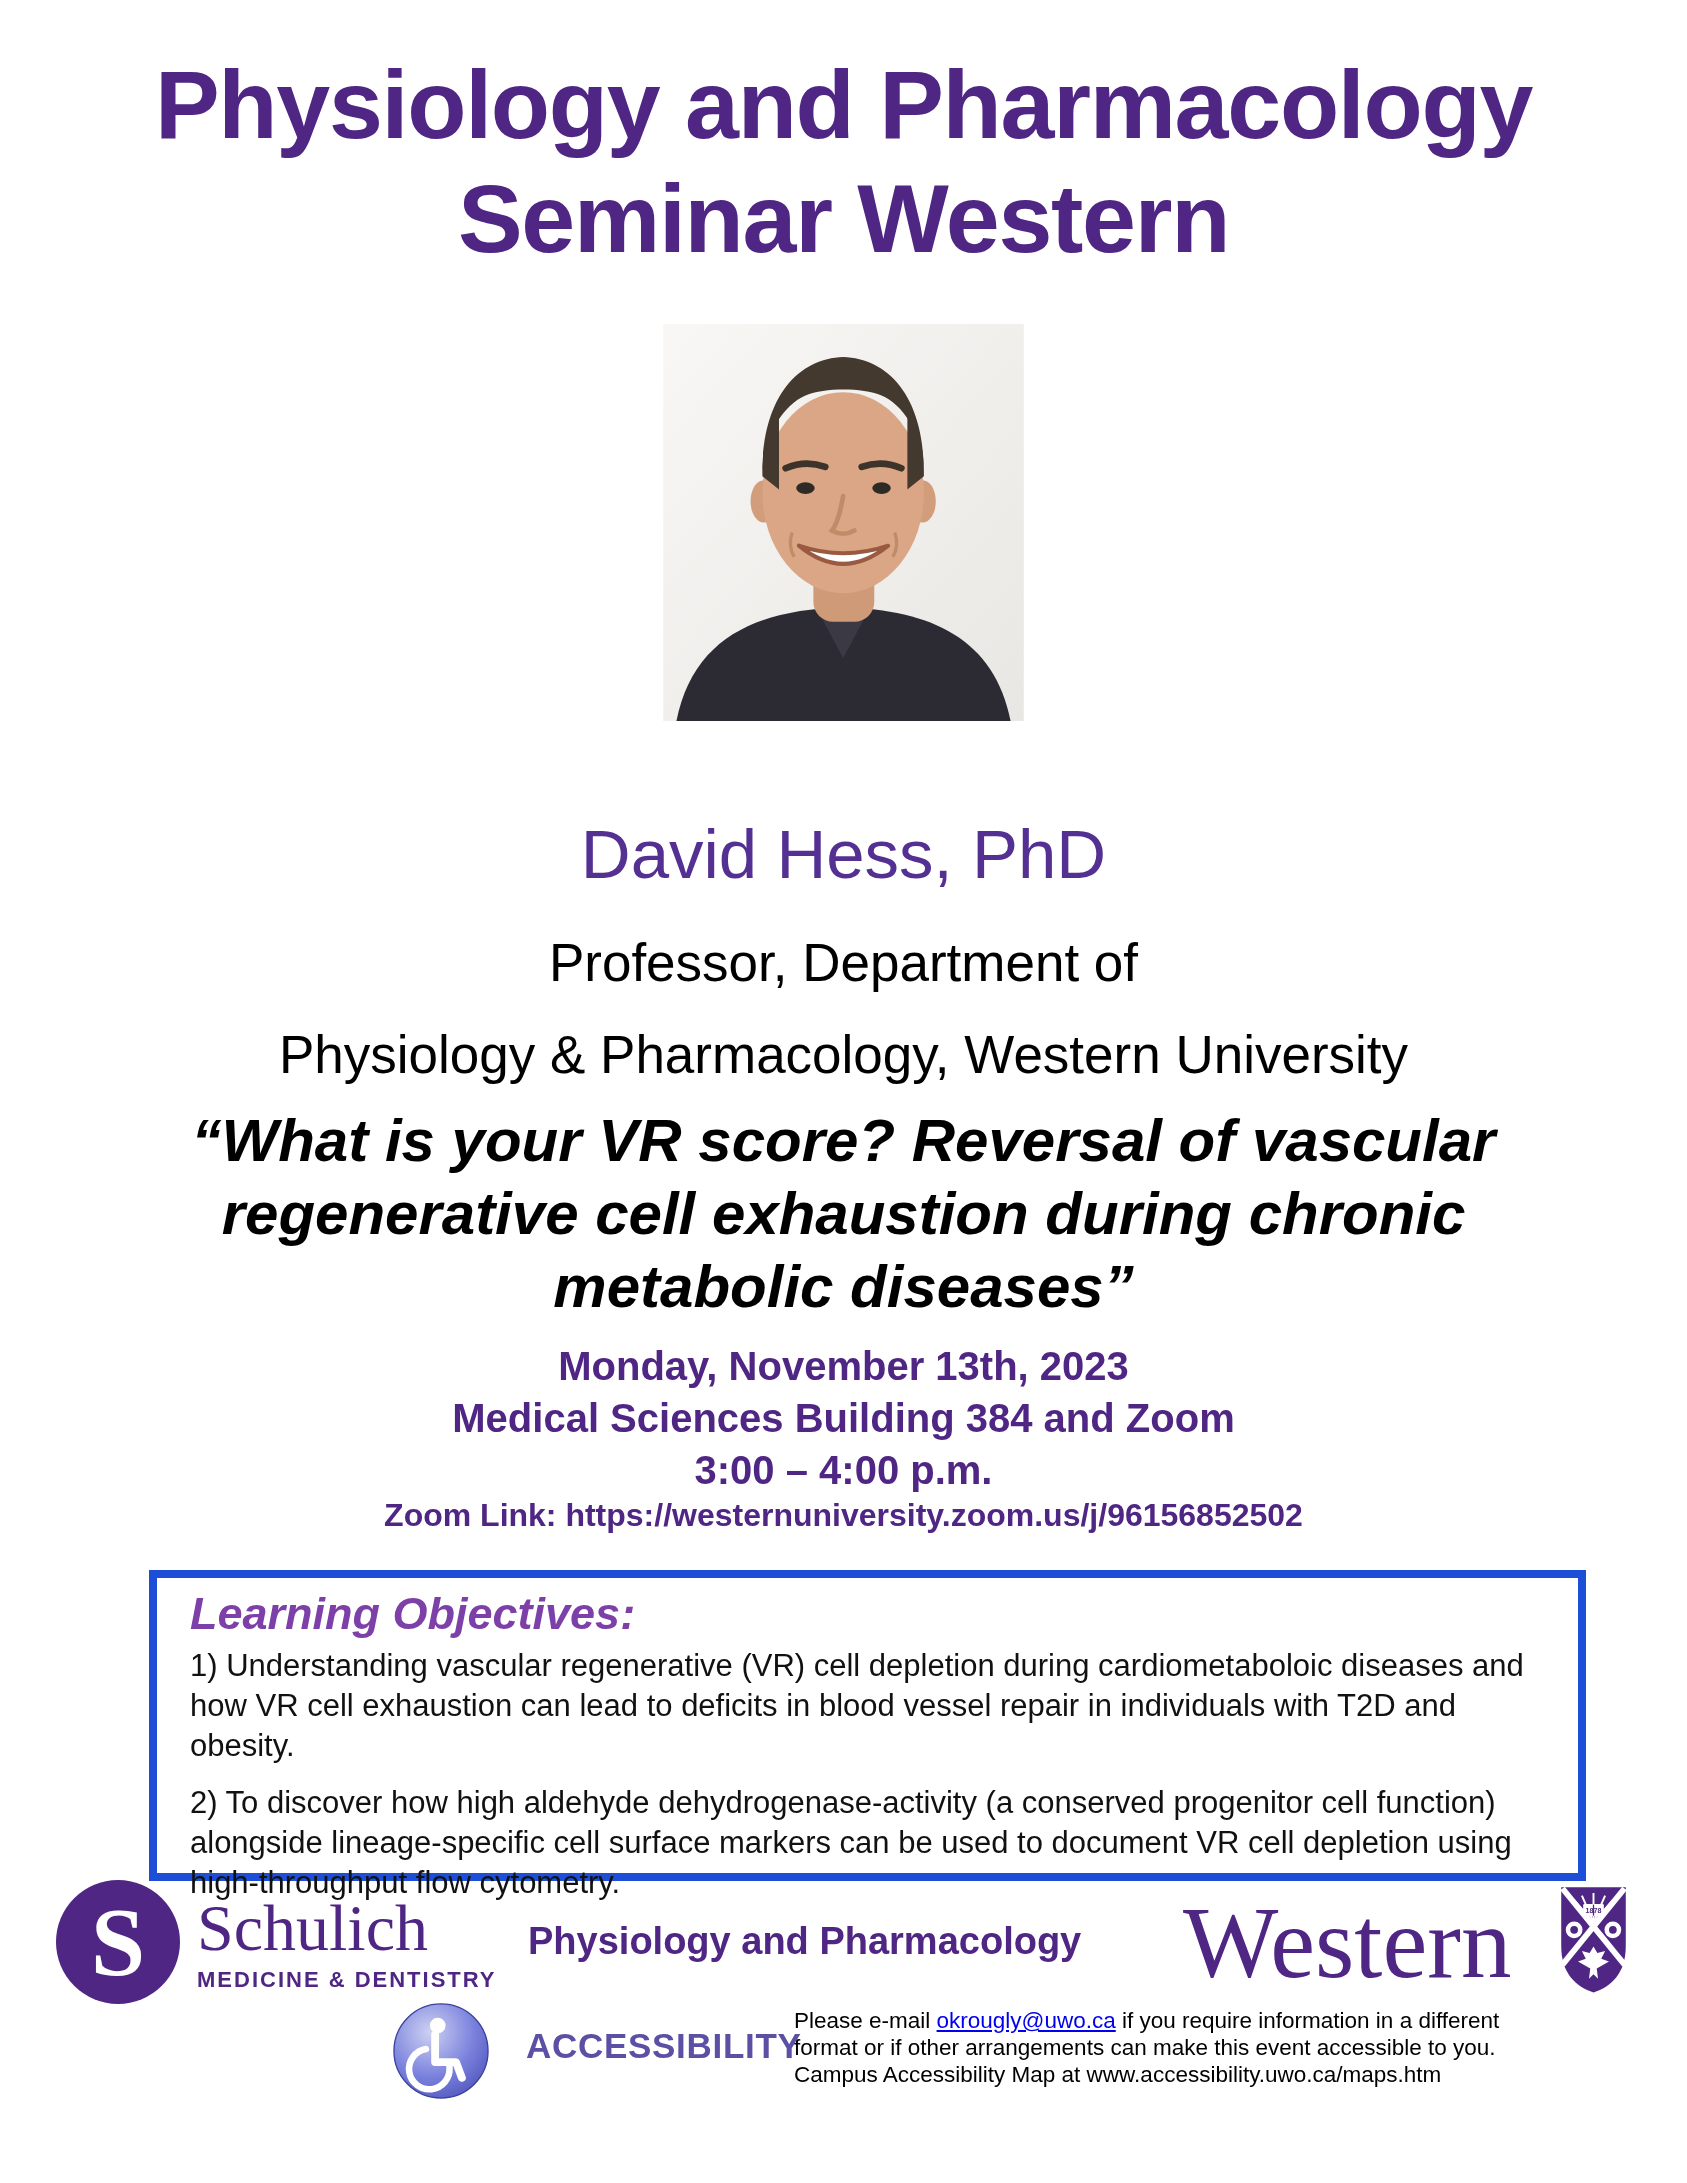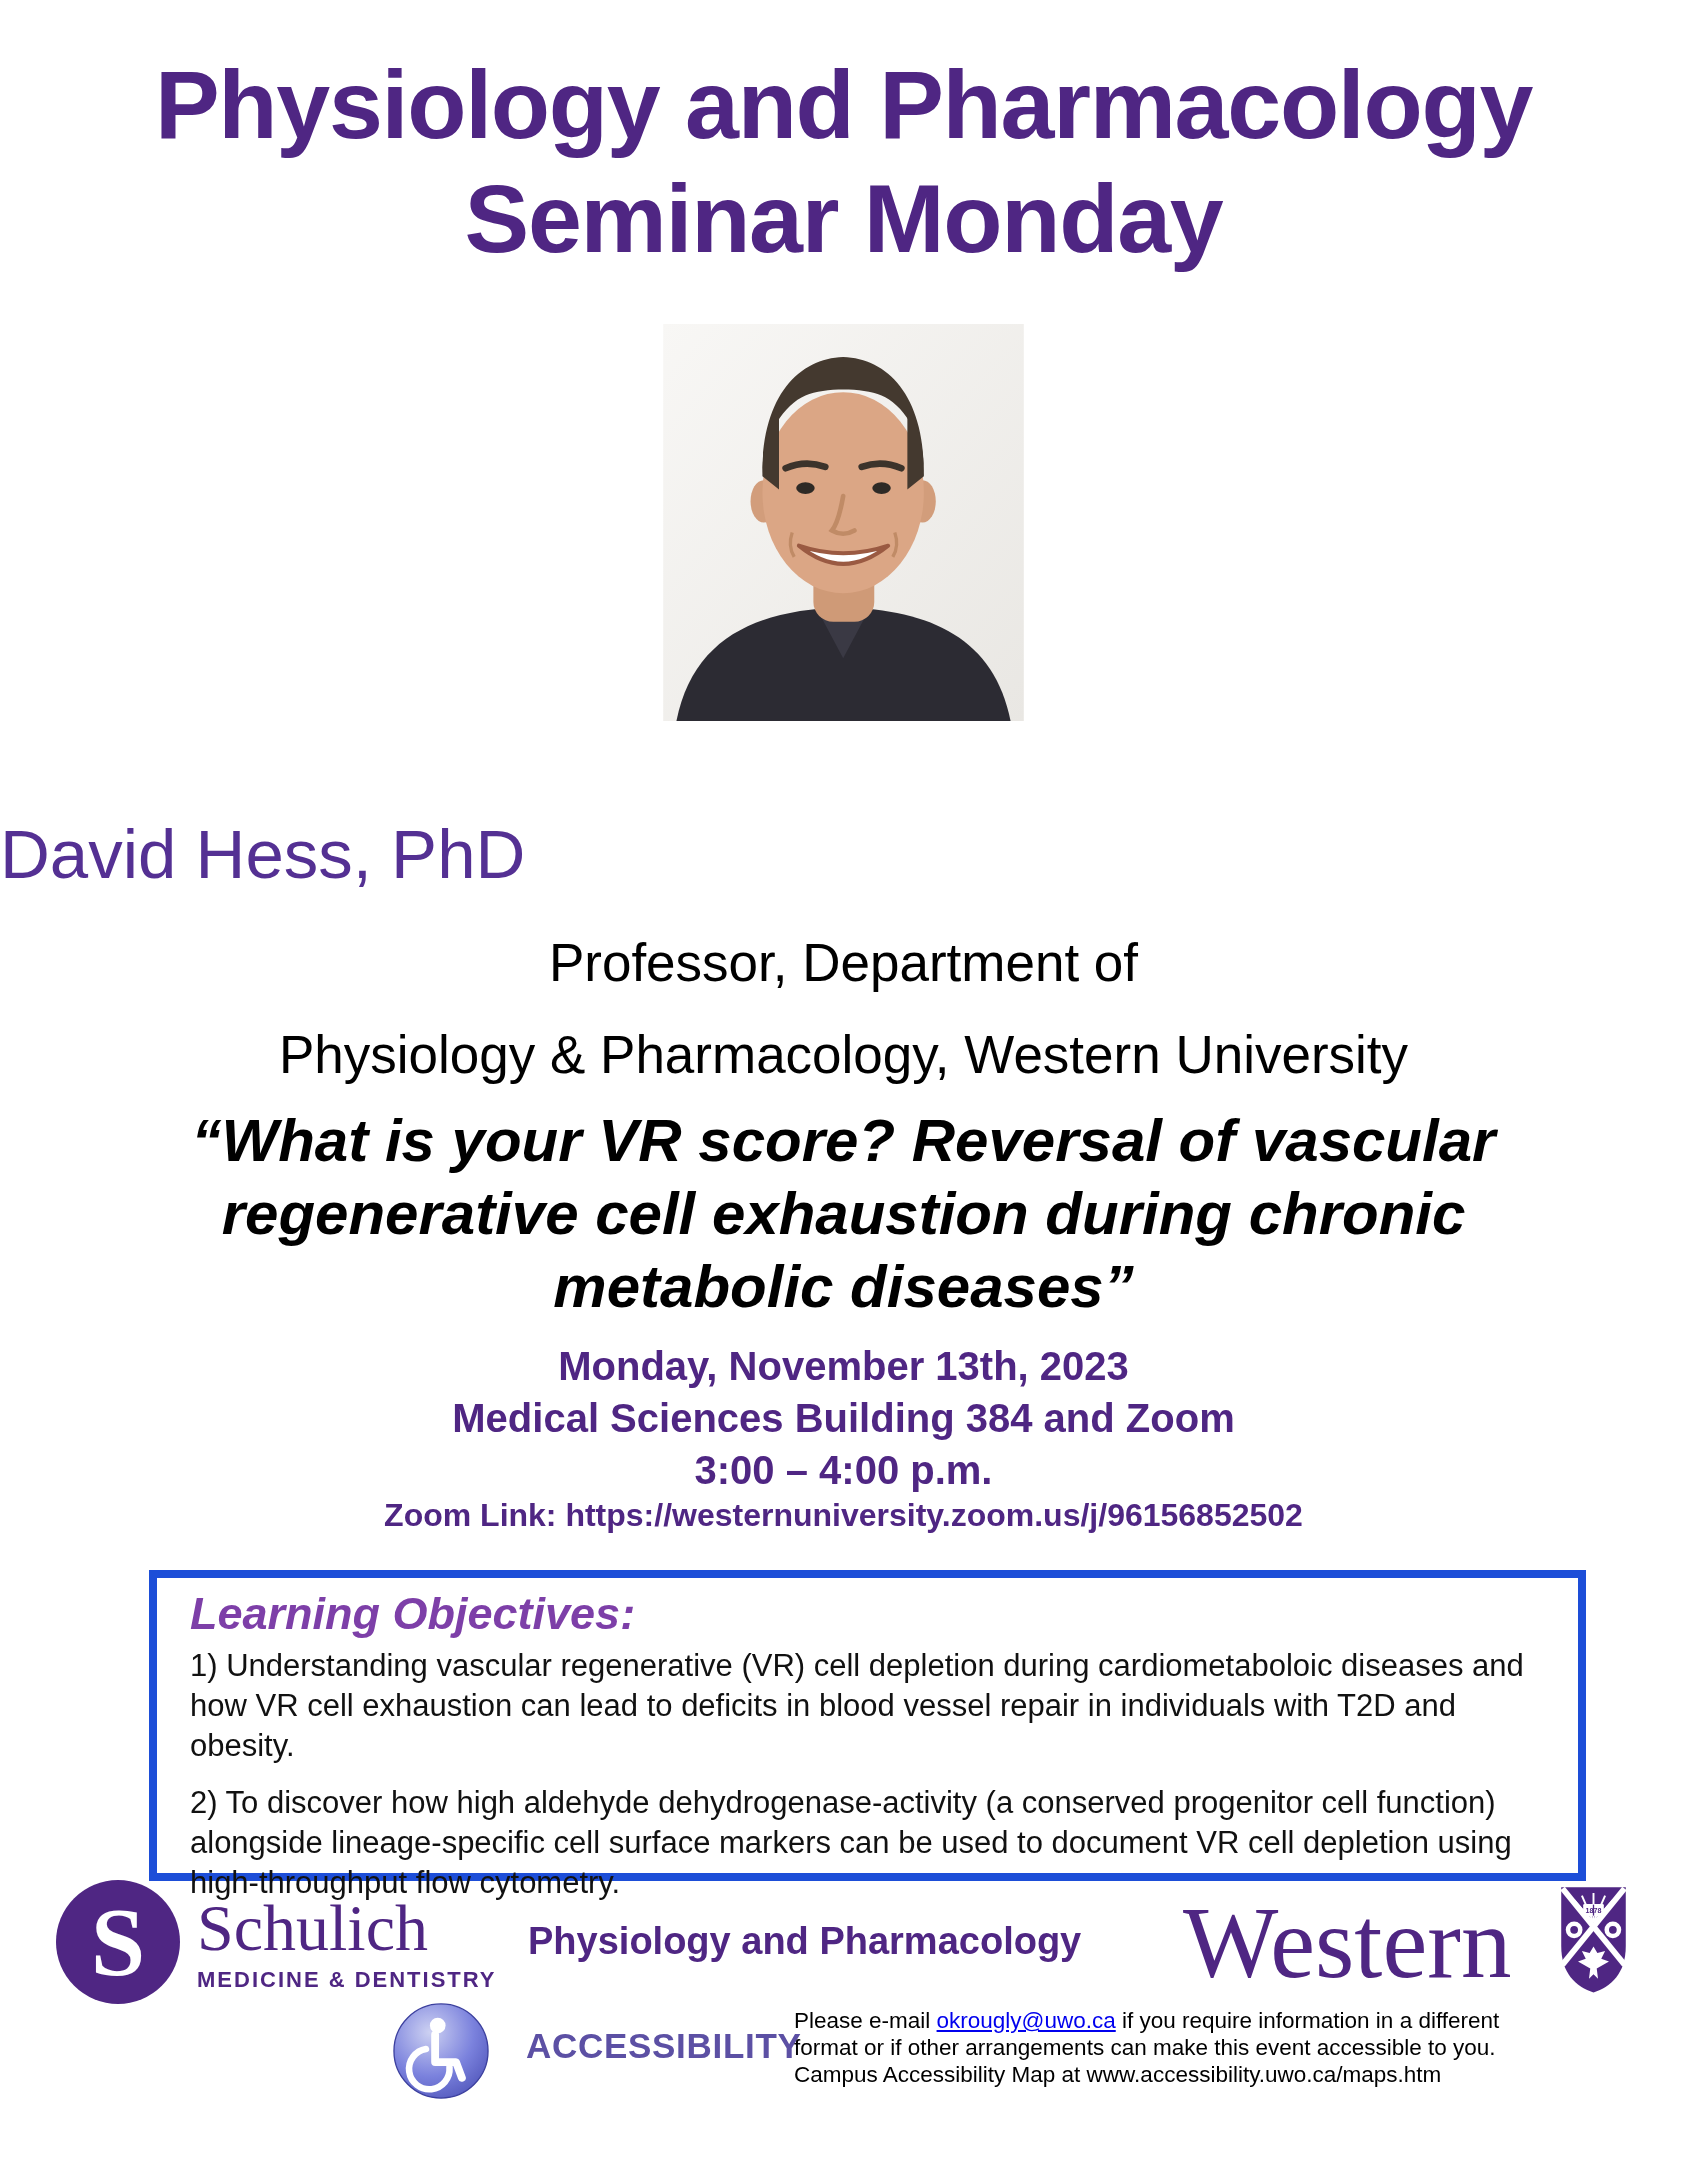--- a/index.html
+++ b/index.html
@@ -11,21 +11,21 @@
   .title {
     position:absolute; top:48px; left:0; width:100%;
     text-align:center; color:#4F2683; font-weight:bold;
     font-size:97px; line-height:114px; letter-spacing:-1.3px;
   }
   .title span { display:block; }
   
   .photo-wrap { position:absolute; top:324px; left:663px; width:361px; height:397px; }
   
   .name {
-    position:absolute; top:815px; left:0; width:100%; 
+    position:absolute; top:815px; left:0; width:100%; text-align:center;
     color:#543093; font-size:69px; font-weight:normal;
   }
   .role { position:absolute; left:0; width:100%; text-align:center; color:#000; font-size:53px; }
   .role1 { top:932px; }
   .role2 { top:1024px; }
   
   .quote {
     position:absolute; top:1104px; left:0; width:100%; text-align:center;
     color:#000; font-weight:bold; font-style:italic; font-size:60px; line-height:73px;
   }
@@ -90,21 +90,21 @@
   }
   .email-link { color:#0000EE; text-decoration:underline; cursor:pointer; }
 </style>
 </head>
 <body>
 
 <div class="page">
 
   <div class="title">
     <span>Physiology and Pharmacology</span>
-    <span>Seminar Monday</span>
+    <span>Seminar Western</span>
   </div>
 
   <div class="photo-wrap">
     <svg width="361" height="397" viewBox="0 0 545 600">
       <defs>
         <linearGradient id="bgg" x1="0" y1="0" x2="1" y2="1">
           <stop offset="0" stop-color="#f8f7f5"></stop>
           <stop offset="1" stop-color="#e9e7e3"></stop>
         </linearGradient>
       </defs>

